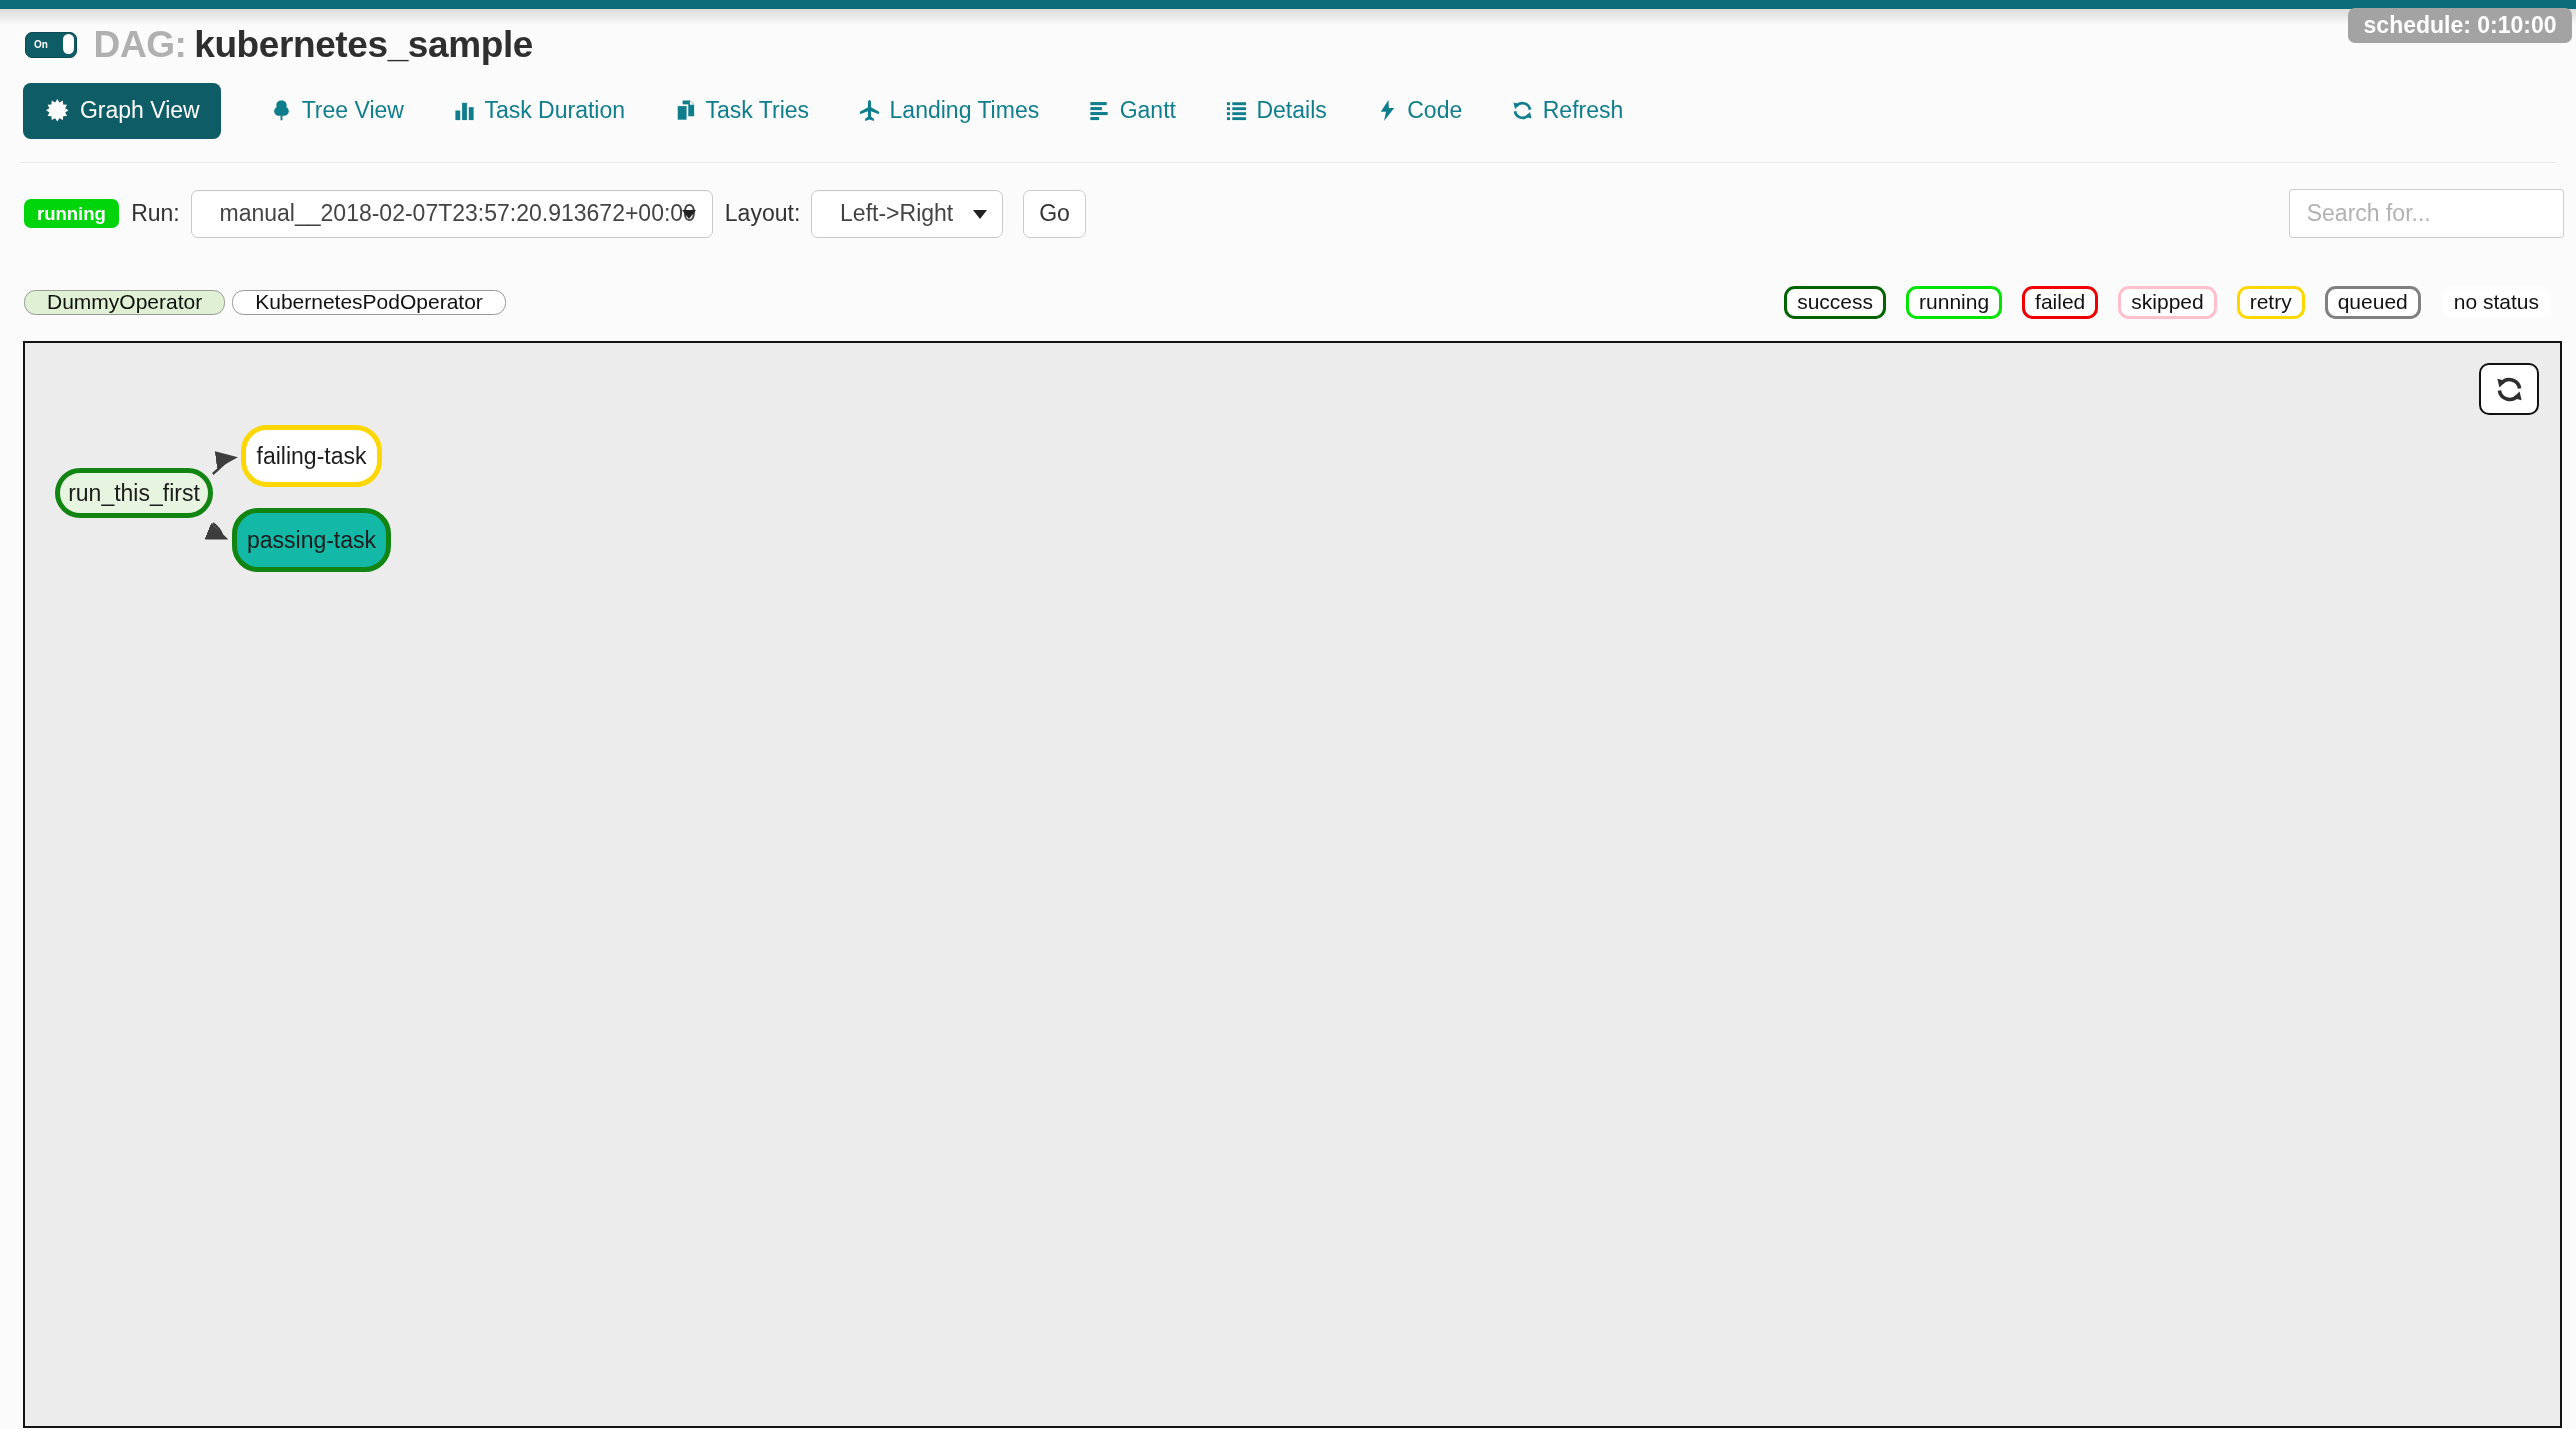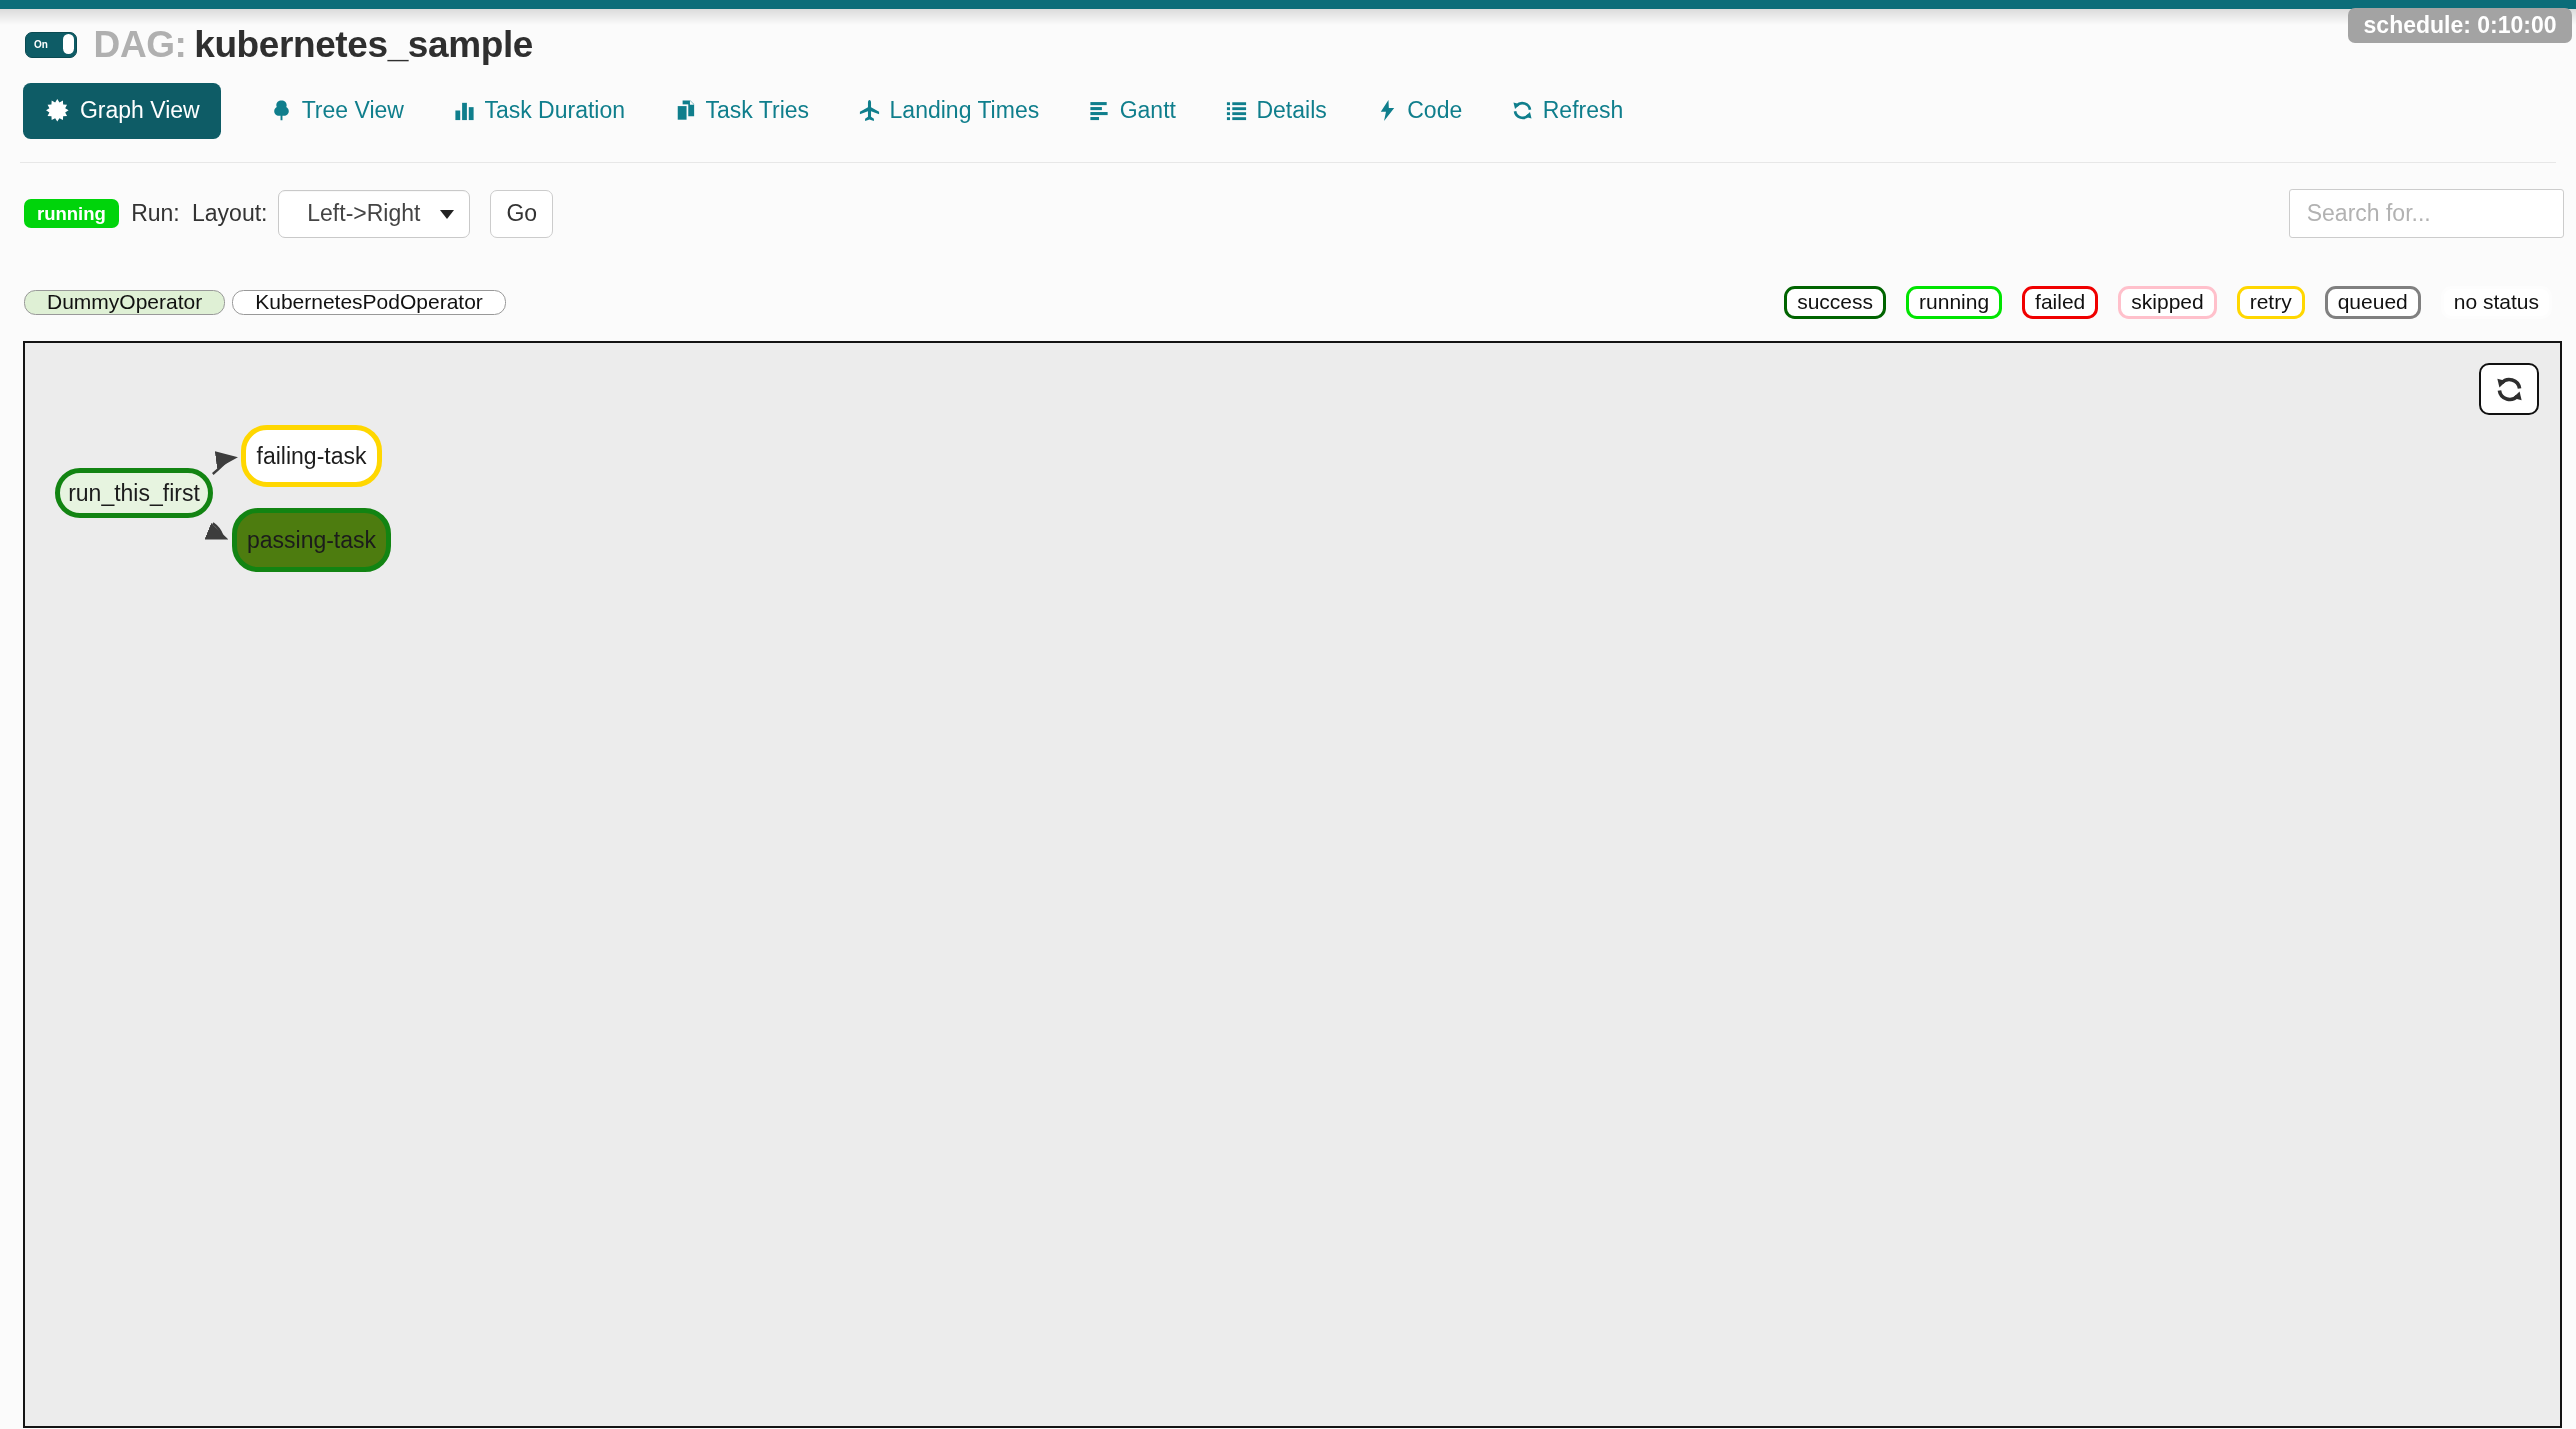--- a/index.html
+++ b/index.html
@@ -204,20 +204,24 @@
       </svg>
     <span>Refresh</span>
   </div>
 </div>
 
 <div class="divider"></div>
 
 <div class="controls-row">
   <div class="state-pill">running</div>
   <span class="ctl-label">Run:</span>
+  <div class="selectbox run-select">
+    <span class="val">manual__2018-02-07T23:57:20.913672+00:00</span>
+    <span class="caret"></span>
+  </div>
   <span class="ctl-label">Layout:</span>
   <div class="selectbox layout-select">
     <span class="val">Left-&gt;Right</span>
     <span class="caret"></span>
   </div>
   <div class="go-btn">Go</div>
   <div class="flex-spacer"></div>
   <input class="search-input" type="text" placeholder="Search for..." style="">
 </div>
 
@@ -240,21 +244,21 @@
       <marker id="arrow" viewBox="0 0 10 8" markerWidth="9" markerHeight="8" refX="8" refY="4" orient="auto">
         <path d="M0,0 L10,4 L0,8 z" fill="#3d3d3d"></path>
       </marker>
     </defs>
     <path d="M244,170 C258,159 263,150 271,149" fill="none" stroke="#3d3d3d" stroke-width="3.2" marker-end="url(#arrow)"></path>
     <path d="M244,234 C258,244 254,251 259,253" fill="none" stroke="#3d3d3d" stroke-width="3.2" marker-end="url(#arrow)"></path>
   </svg>
 
   <div class="node node-run-this-first" style="border-color: rgb(18, 132, 18); background: rgb(231, 244, 224);">run_this_first</div>
   <div class="node node-failing" style="border-color: rgb(255, 215, 0); background: rgb(255, 255, 255);">failing-task</div>
-  <div class="node node-passing" style="border-color: rgb(18, 132, 18); background: #4d7c0f;">passing-task</div>
+  <div class="node node-passing" style="border-color: rgb(18, 132, 18); background: #14b8a6;">passing-task</div>
 
   <div class="graph-refresh-btn">
     <svg viewBox="0 0 40 40" width="31" height="31">
         <use href="#i-refresh"></use>
       </svg>
   </div>
 </div>
 
 
 </body></html>

